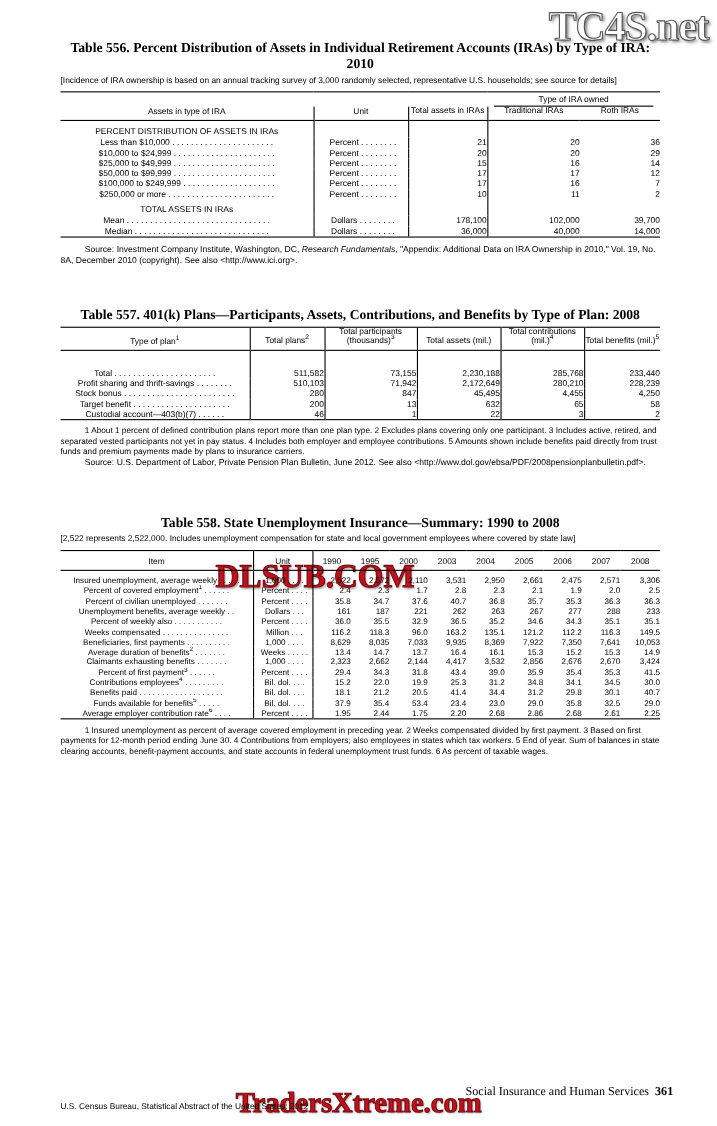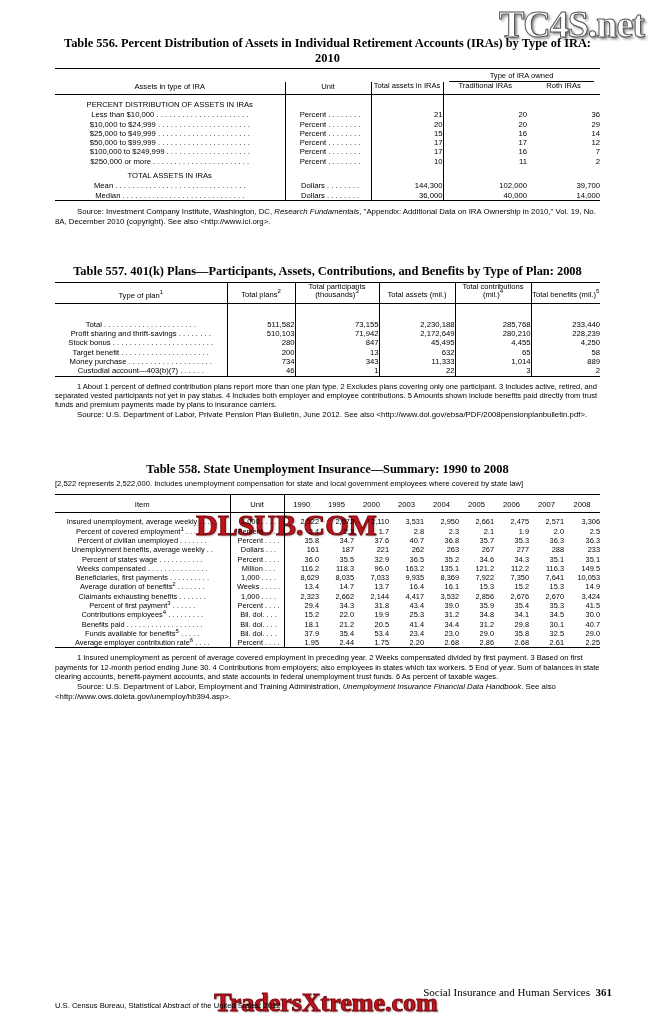--- a/index.html
+++ b/index.html
@@ -162,20 +162,21 @@
 <div class="page">
 
   <div class="wm wm-tc4s">TC4S.net</div>
   <div class="wm wm-dlsub">DLSUB.COM</div>
   <div class="wm wm-traders">TradersXtreme.com</div>
 
   <div class="content">
 
     <div class="t556">
       <div class="tbl-title">Table 556. Percent Distribution of Assets in Individual Retirement Accounts (IRAs) by Type of IRA: 2010</div>
+      <div class="headnote">[Incidence of IRA ownership is based on  an annual tracking survey of 3,000 randomly selected, representative U.S. households; see source for details]</div>
 
       <table class="dt">
         <colgroup>
           <col style="width:230px">
           <col style="width:86px">
           <col style="width:72px">
           <col style="width:84px">
           <col style="width:73px">
         </colgroup>
         <tbody>
@@ -254,21 +255,21 @@
           <td class="ctr" style="padding-top:5px;padding-bottom:1px"><span>TOTAL ASSETS IN IRAs</span></td>
           <td class="vl"></td>
               <td class="vl"></td>
               <td class="vl"></td>
               <td></td>
         </tr>
 
         <tr class="tight">
           <td class="lbl rowlabel"><span>Mean</span> . . . . . . . . . . . . . . . . . . . . . . . . . . . . . . .</td>
           <td class="lbl vl" style="padding-left:4px"><span>Dollars</span> . . . . . . . .</td>
-          <td class="num vl"><span>144,300</span></td>
+          <td class="num vl"><span>178,100</span></td>
           <td class="num vl"><span>102,000</span></td>
           <td class="num"><span>39,700</span></td>
         </tr>
         <tr class="tight rule-bot">
           <td class="lbl rowlabel"><span>Median</span> . . . . . . . . . . . . . . . . . . . . . . . . . . . . .</td>
           <td class="lbl vl" style="padding-left:4px"><span>Dollars</span> . . . . . . . .</td>
           <td class="num vl"><span>36,000</span></td>
           <td class="num vl"><span>40,000</span></td>
           <td class="num"><span>14,000</span></td>
         </tr>
@@ -339,28 +340,20 @@
           <td class="num vl"><span>4,250</span></td>
         </tr>
         <tr class="tight">
           <td class="lbl rowlabel"><span>Target benefit</span> . . . . . . . . . . . . . . . . . . . . .</td>
           <td class="num vl"><span>200</span></td>
           <td class="num vl"><span>13</span></td>
           <td class="num vl"><span>632</span></td>
           <td class="num vl"><span>65</span></td>
           <td class="num vl"><span>58</span></td>
         </tr>
-        <tr class="tight">
-          <td class="lbl rowlabel"><span>Money purchase</span> . . . . . . . . . . . . . . . . . . . .</td>
-          <td class="num vl"><span>734</span></td>
-          <td class="num vl"><span>343</span></td>
-          <td class="num vl"><span>11,333</span></td>
-          <td class="num vl"><span>1,014</span></td>
-          <td class="num vl"><span>889</span></td>
-        </tr>
         <tr class="tight rule-bot">
           <td class="lbl rowlabel"><span>Custodial account—403(b)(7)</span> . . . . . .</td>
           <td class="num vl"><span>46</span></td>
           <td class="num vl"><span>1</span></td>
           <td class="num vl"><span>22</span></td>
           <td class="num vl"><span>3</span></td>
           <td class="num vl"><span>2</span></td>
         </tr>
       </tbody>
         </table>
@@ -456,21 +449,21 @@
           <td class="num"><span>221</span></td>
           <td class="num"><span>262</span></td>
           <td class="num"><span>263</span></td>
           <td class="num"><span>267</span></td>
           <td class="num"><span>277</span></td>
           <td class="num"><span>288</span></td>
           <td class="num"><span>233</span></td>
         </tr>
 
         <tr class="tight">
-          <td class="lbl rowlabel sub"><span>Percent of states wage</span> . . . . . . . . . . .</td>
+          <td class="lbl rowlabel sub"><span>Percent of weekly also</span> . . . . . . . . . . .</td>
           <td class="lbl vl" style="padding-left:3px"><span>Percent</span> . . . .</td>
           <td class="num vl"><span>36.0</span></td>
           <td class="num"><span>35.5</span></td>
           <td class="num"><span>32.9</span></td>
           <td class="num"><span>36.5</span></td>
           <td class="num"><span>35.2</span></td>
           <td class="num"><span>34.6</span></td>
           <td class="num"><span>34.3</span></td>
           <td class="num"><span>35.1</span></td>
           <td class="num"><span>35.1</span></td>
@@ -600,23 +593,20 @@
           <td class="num"><span>2.68</span></td>
           <td class="num"><span>2.61</span></td>
           <td class="num"><span>2.25</span></td>
         </tr>
       </tbody>
         </table>
 
       <div class="footnotes">
         <span style="padding-left:22px"></span><span>1 Insured unemployment as percent of average covered employment in preceding year. 2 Weeks compensated divided by first payment. 3 Based on first payments for 12-month period ending June 30. 4 Contributions from employers; also employees in states which tax workers. 5 End of year. Sum of balances in state clearing accounts, benefit-payment accounts, and state accounts in federal unemployment trust funds. 6 As percent of taxable wages.</span>
       </div>
-      <div class="source" style="margin-top:1px">
-        <span class="ind"></span><span>Source: U.S. Department of Labor, Employment and Training Administration, </span><i>Unemployment Insurance Financial Data Handbook</i><span>. See also &lt;http://www.ows.doleta.gov/unemploy/hb394.asp&gt;.</span>
-      </div>
     </div>
 
   </div>
 
   <div class="footer">
     <div class="right">
       <span>Social Insurance and Human Services</span>&nbsp;&nbsp;<span class="pg">361</span>
     </div>
     <div class="left">U.S. Census Bureau, Statistical Abstract of the United States: 2012</div>
   </div>

